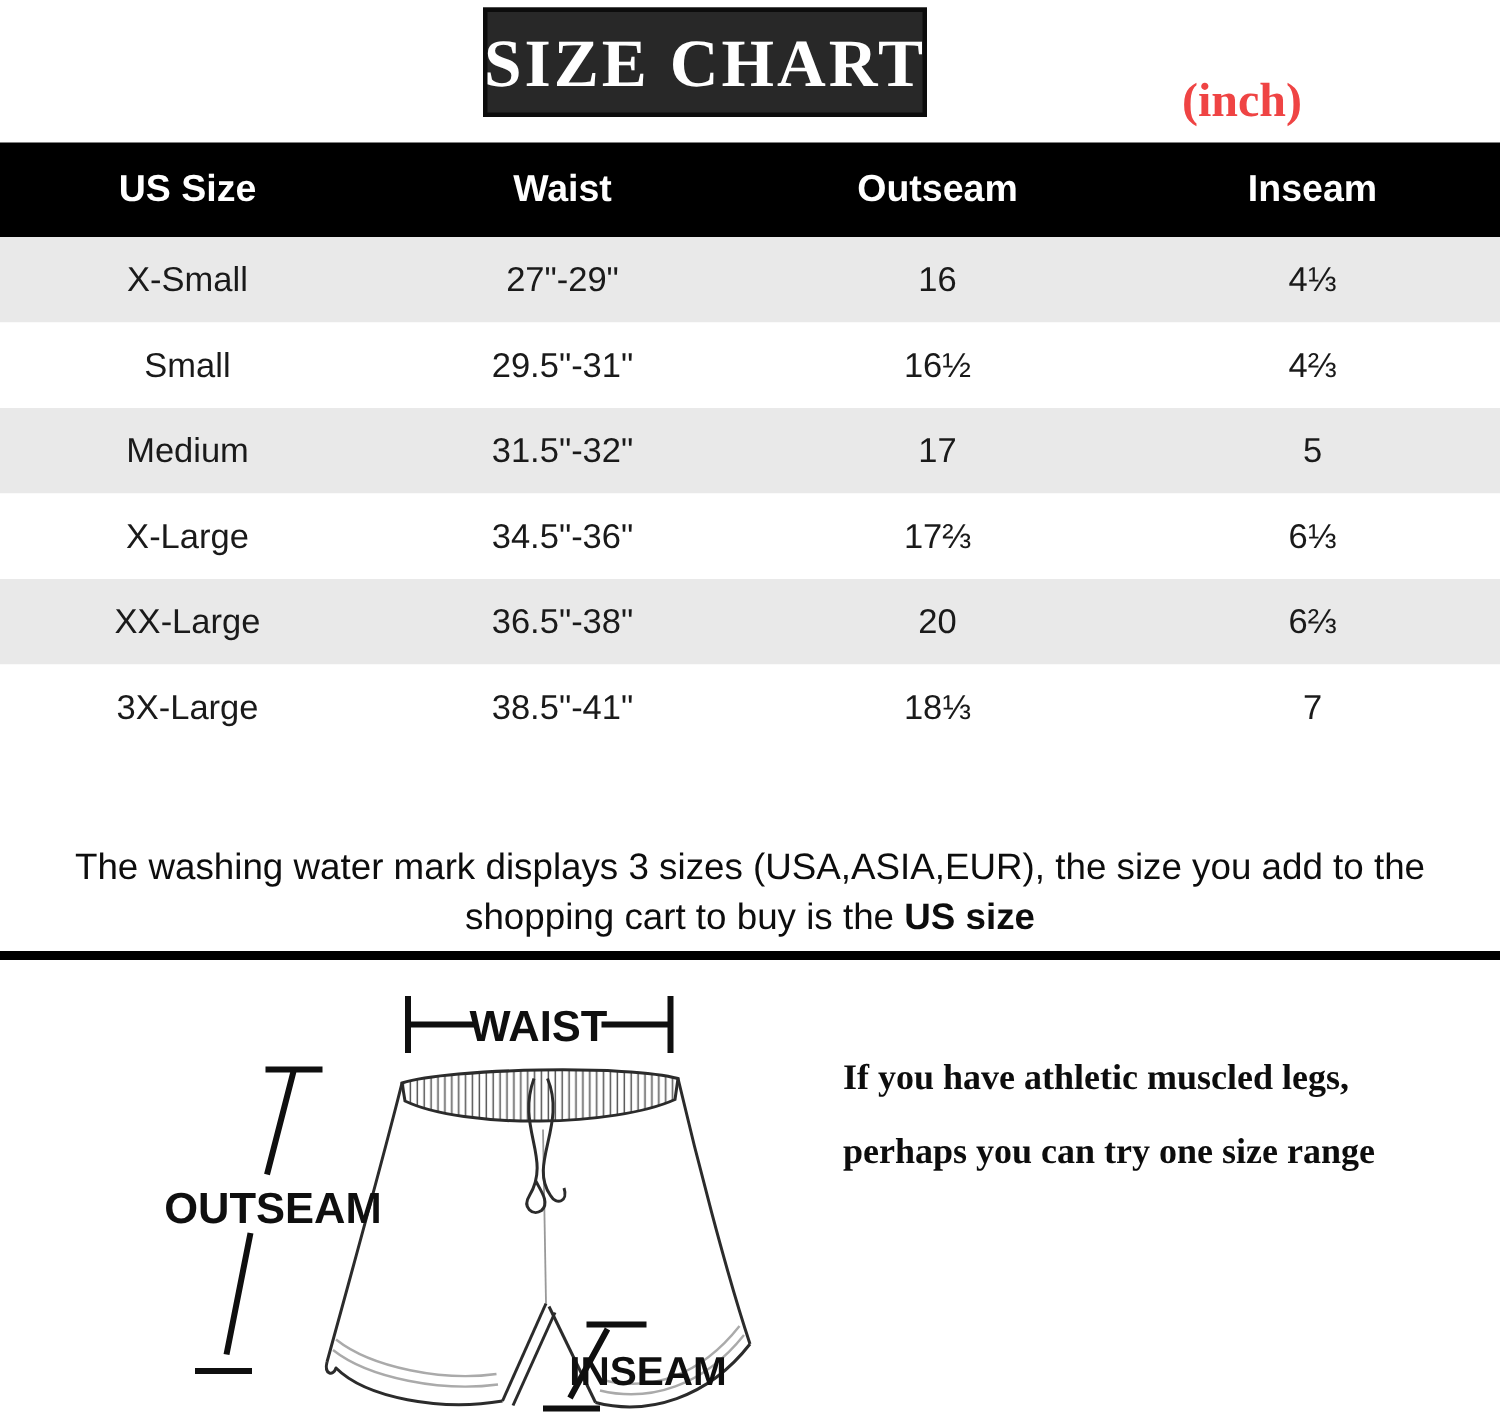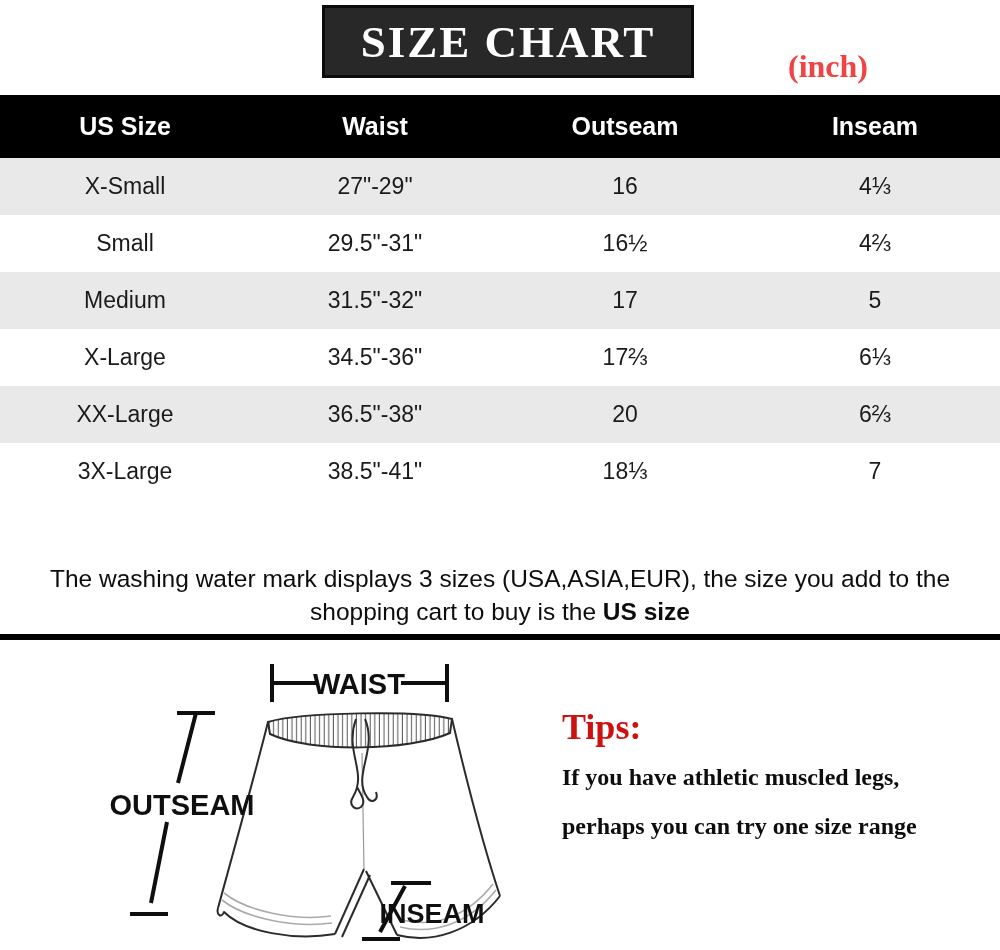--- a/index.html
+++ b/index.html
@@ -2,21 +2,21 @@
 <html style="--tips-heading: #cc1111; --row-alt: #e9e9e9; --header-bg: #000000; --title-bg: #282828;"><head>
 <meta charset="utf-8">
 <style>
   html,body{margin:0;padding:0;background:#fff;}
   .canvas{
     position:relative;width:1000px;height:950px;background:#fff;overflow:hidden;
     font-family:"Liberation Sans",sans-serif;color:#111;
   }
   
   .title-box{
-    position:absolute;left:322px;top:5px;width:372px;height:73px;
+    position:absolute;left:322px;top:5px;width:296px;height:73px;
     background:var(--title-bg,#282828);border:3px solid #0c0c0c;box-sizing:border-box;
     display:flex;align-items:center;justify-content:center;
   }
   .title-box span{
     font-family:"Liberation Serif",serif;font-weight:bold;color:#fff;
     font-size:45px;letter-spacing:2px;white-space:nowrap;
   }
   .unit{
     position:absolute;left:788px;top:48px;
     font-family:"Liberation Serif",serif;font-weight:bold;font-size:32px;color:#ef4444;
@@ -159,18 +159,17 @@
     <text class="dim-label" x="359" y="694" font-size="29" text-anchor="middle">WAIST</text>
 
     <path class="dim" d="M177,713 H215 M196,713 L178,783 M167,822 L151,903 M130,914 H168"></path>
     <text class="dim-label" x="182" y="815" font-size="29" text-anchor="middle">OUTSEAM</text>
 
     <path class="dim" d="M391,883 H431 M405,886 L380,932 M362,939 H400"></path>
     <text class="dim-label" x="432" y="923" font-size="27" text-anchor="middle">INSEAM</text>
   </svg>
 
   <div class="tips">
-    <div class="tips-heading">Tips:</div>
     <p>If you have athletic muscled legs,</p>
     <p>perhaps you can try one size range</p>
   </div>
 
 </div>
 
 </body></html>

